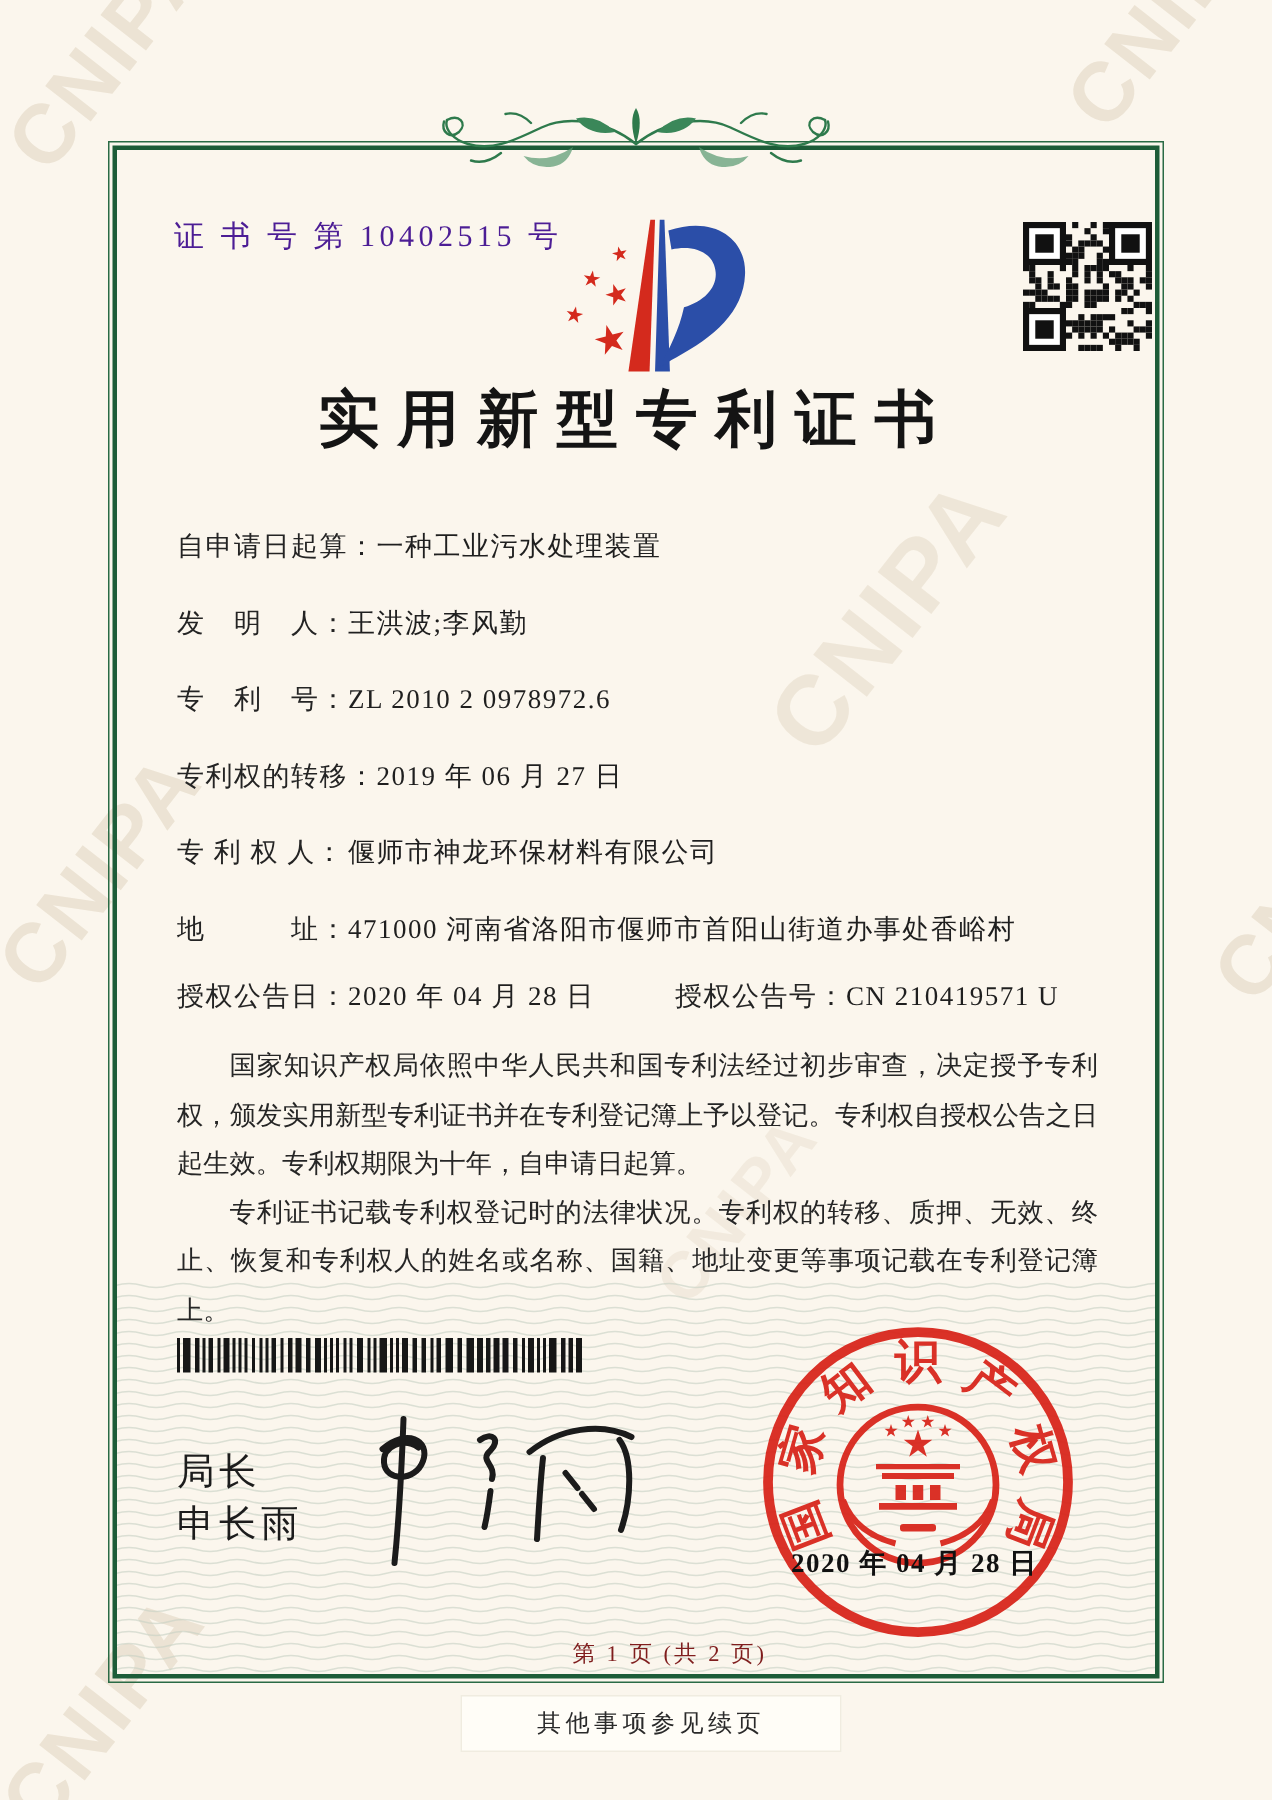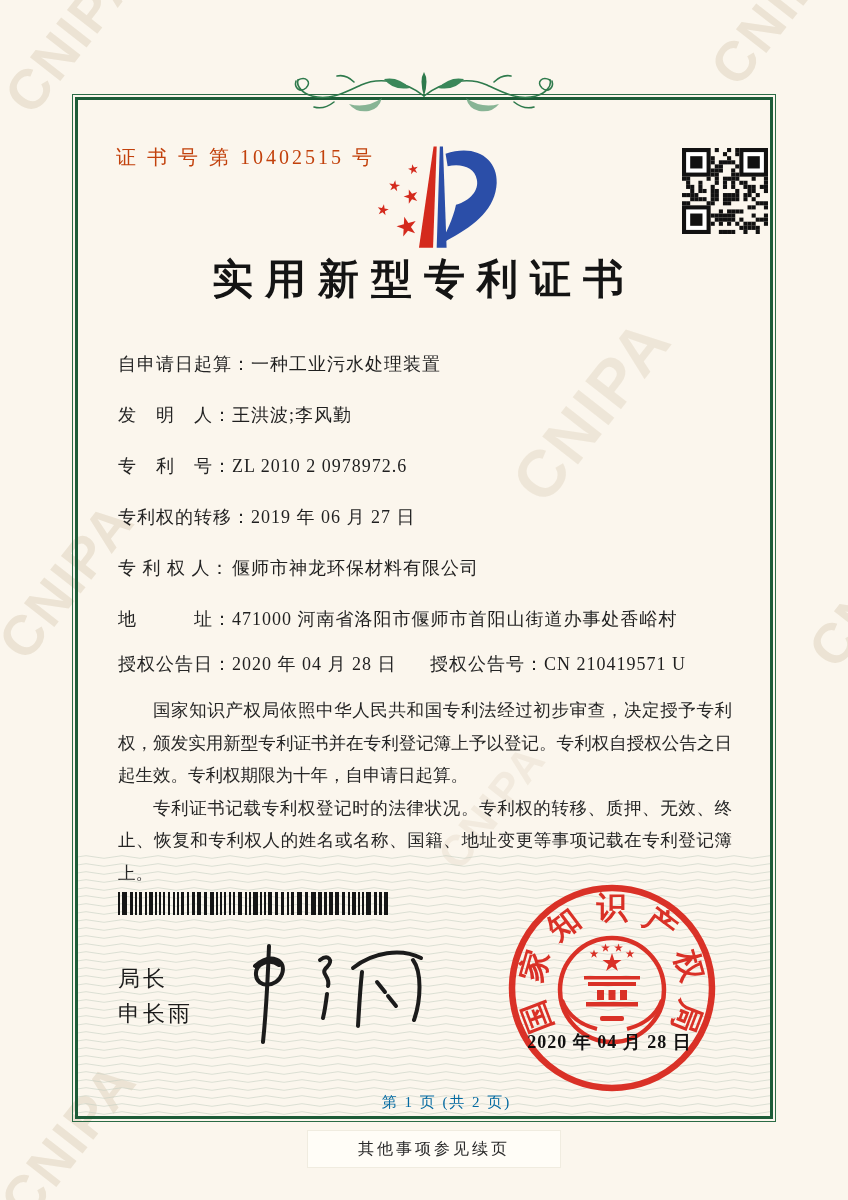--- a/index.html
+++ b/index.html
@@ -20,69 +20,69 @@
     position:absolute;left:72px;top:94px;width:704px;height:1028px;
     border:1px solid #2a6b45;box-sizing:border-box;
   }
   .frame-inner{
     position:absolute;left:2px;top:2px;right:2px;bottom:2px;
     border:3px solid #1d5c38;
   }
   .ornament{position:absolute;left:288px;top:68px;width:272px;height:56px;}
   
   .cert-number{
-    position:absolute;left:116px;top:144px;font-size:20px;letter-spacing:3px;color:#c2410c;
+    position:absolute;left:116px;top:144px;font-size:20px;letter-spacing:3px;color:#4c1d95;
   }
   .logo{position:absolute;left:336px;top:136px;width:192px;height:120px;}
   .qr{position:absolute;left:682px;top:148px;width:86px;height:86px;}
   .title{
     position:absolute;left:72px;top:252px;width:704px;text-align:center;
     font-size:41px;font-weight:bold;letter-spacing:12px;color:#141414;
   }
   
   .fields{position:absolute;left:118px;top:352px;width:620px;font-size:18px;}
   .frow{position:absolute;left:0;white-space:nowrap;}
   .frow:nth-child(1){top:0;}
   .frow:nth-child(2){top:51px;}
   .frow:nth-child(3){top:102px;}
   .frow:nth-child(4){top:153px;}
   .frow:nth-child(5){top:204px;}
   .frow:nth-child(6){top:255px;}
   .frow:nth-child(7){top:300px;}
-  .frow.gazette{left:312px;top:300px;font-family:Liberation Serif, serif;}
+  .frow.gazette{left:332px;top:300px;font-family:Liberation Serif, serif;}
   .flabel{display:inline-block;min-width:114px;letter-spacing:1px;color:#242424;}
   .fvalue{letter-spacing:1px;color:#1f1f1f;}
   
   .body-text{
     position:absolute;left:118px;top:694px;width:614px;
     font-size:17.5px;line-height:1.86;color:#262626;text-align:justify;
   }
   .body-text p{margin:0;text-indent:2em;}
   
   .waves{position:absolute;left:77px;top:852px;width:694px;height:268px;pointer-events:none;}
   .barcode{
     position:absolute;left:118px;top:892px;width:276px;height:23px;white-space:nowrap;font-size:0;
   }
   .barcode i,.barcode em{display:inline-block;height:100%;}
   .barcode i{background:#161616;}
   .sig-label{
     position:absolute;left:118px;font-family:"Liberation Sans","DejaVu Sans",sans-serif;
-    font-size:22px;letter-spacing:3px;color:#1c1c1c;
+    font-size:25px;letter-spacing:3px;color:#1c1c1c;
   }
   .sig-label.role{top:964px;}
   .sig-label.name{top:999px;font-family:Liberation Mono, monospace;}
   .signature{position:absolute;left:225px;top:938px;width:215px;height:112px;}
   .seal{position:absolute;left:502px;top:878px;width:220px;height:220px;opacity:.94;}
   .seal-date{
     position:absolute;left:522px;top:1030px;width:175px;text-align:center;
     font-size:18px;font-weight:bold;letter-spacing:1px;color:#111;
   }
   .page-footer{
     position:absolute;left:72px;top:1093px;width:749px;text-align:center;
-    font-size:15px;letter-spacing:2px;color:#0369a1;
+    font-size:15px;letter-spacing:2px;color:#7f1d1d;
   }
   .continuation-note{
     position:absolute;left:307px;top:1130px;width:254px;height:38px;
     background:#fffdf7;border:1px solid #f0ece0;box-sizing:border-box;
     display:flex;align-items:center;justify-content:center;
     font-size:16px;letter-spacing:3px;color:#2a2a2a;
   }
 </style>
 </head>
 <body>

